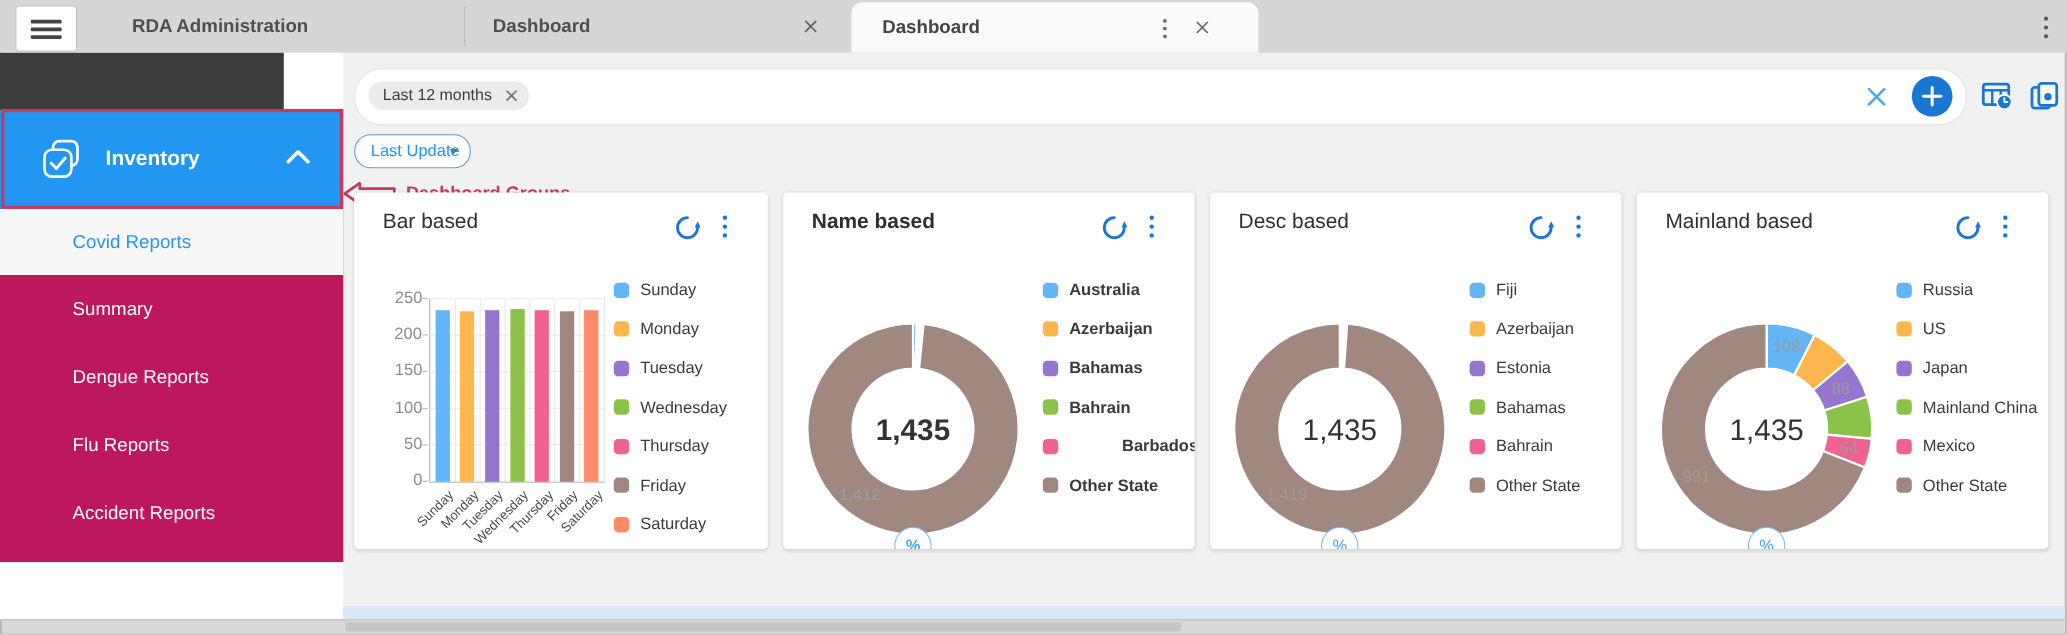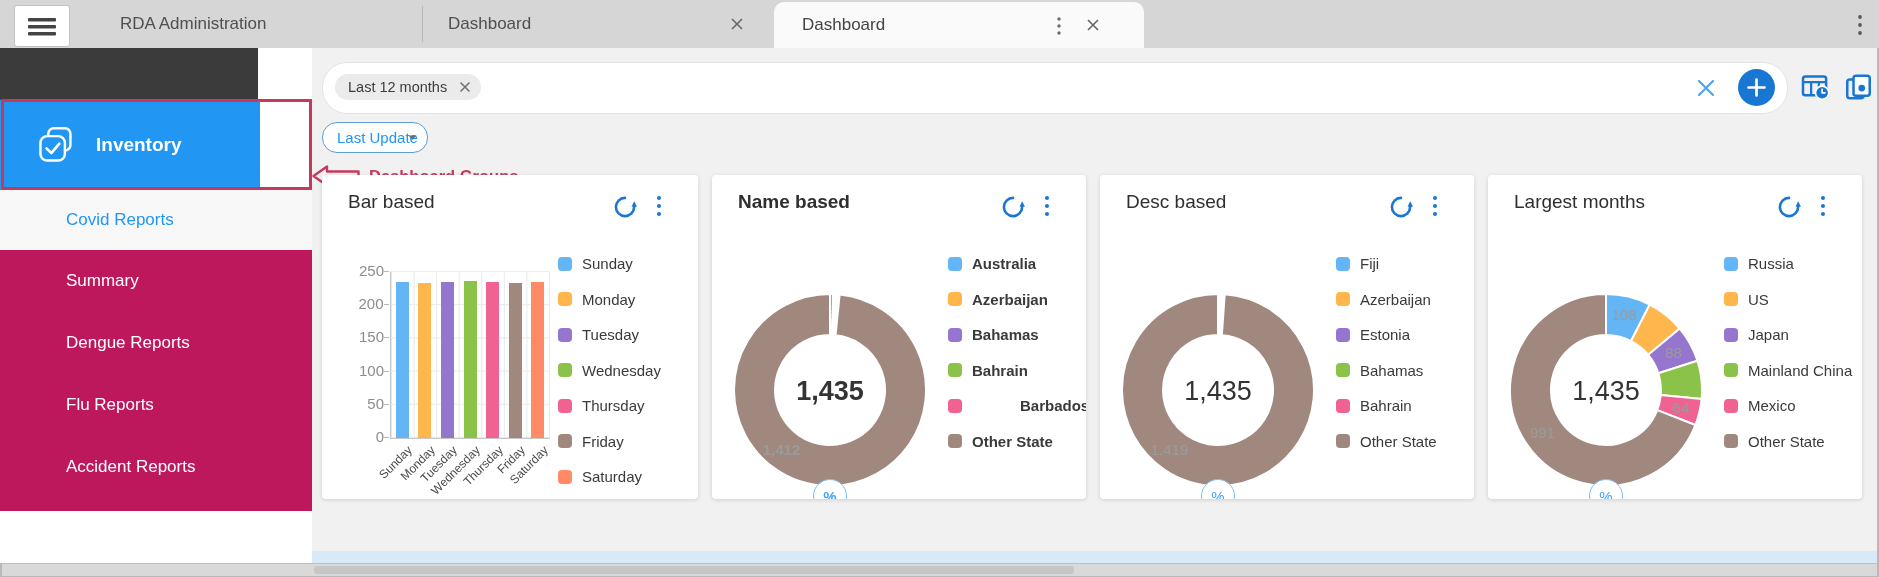--- a/index.html
+++ b/index.html
@@ -4,28 +4,28 @@
 <style>
   html,body{margin:0;padding:0;background:#e9e9e9;}
   #app{
     position:relative;width:1879px;height:577px;overflow:hidden;
     background:#f1f1f1;font-family:"Liberation Sans",sans-serif;
     box-shadow:inset 0 0 0 2px #b9b9b9;
   }
   
   #tabbar{position:absolute;left:0;top:0;width:1879px;height:48px;background:#d6d6d6;}
   #hamburger{position:absolute;left:14px;top:5px;width:54px;height:40px;background:#fff;border:1px solid #c2c2c2;border-radius:3px;cursor:pointer;}
-  .tab{position:absolute;top:0;height:48px;display:flex;align-items:center;color:#4f4f4f;font-size:17px;cursor:pointer;}
+  .tab{position:absolute;top:0;height:48px;display:flex;align-items:center;color:#4f4f4f;font-size:17px;cursor:pointer;font-weight:bold;}
   .tab-div{position:absolute;top:6px;width:1px;height:36px;background:#b9b9b9;}
   .tab-active{background:#fafafa;border-radius:10px 10px 0 0;color:#444;}
   .ticon{display:inline-block;}
   
   #sidebar{position:absolute;left:0;top:48px;width:312px;height:515px;background:#ffffff;}
   #sidebar-dark{position:absolute;left:0;top:0;width:258px;height:52px;background:#3b3b3b;}
-  #inventory{position:absolute;left:0;top:52px;width:260px;height:90px;background:#2196F3;display:flex;align-items:center;cursor:pointer;}
+  #inventory{position:absolute;left:0;top:52px;width:312px;height:90px;background:#2196F3;display:flex;align-items:center;cursor:pointer;}
   #inventory-label{color:#fff;font-size:19px;font-weight:bold;margin-left:20px;}
   #inv-annotation-border{position:absolute;left:1px;top:51px;width:305px;height:85px;border:3px solid #c43a5c;pointer-events:none;}
   #side-items{position:absolute;left:0;top:142px;width:312px;height:321px;background:#be185d;}
   .side-item{position:absolute;left:0;width:312px;display:flex;align-items:center;color:#fff;font-size:17px;cursor:pointer;}
   .side-item span{margin-left:66px;}
   .side-item.active{background:#f8f8f8;color:#2196F3;}
   
   #filterbar{position:absolute;left:322px;top:62px;width:1464px;height:50px;background:#fff;border:1px solid #e3e3e3;border-radius:25px;}
   #filter-chip{position:absolute;left:12px;top:11px;height:26px;background:#ebebeb;border-radius:13px;display:flex;align-items:center;padding:0 10px 0 13px;font-size:14.5px;color:#3c3c3c;cursor:pointer;}
   #clear-filters{position:absolute;right:70px;top:14px;width:22px;height:22px;cursor:pointer;}
@@ -345,21 +345,21 @@
         <div class="legend-item" style="left: 236px; top: 222px;">
           <div class="legend-swatch" style="background: rgb(240, 98, 146);"></div>
           <span class="legend-label">Bahrain</span>
         </div>
         <div class="legend-item" style="left: 236px; top: 257.5px;">
           <div class="legend-swatch" style="background: rgb(161, 136, 127);"></div>
           <span class="legend-label">Other State</span>
         </div>
       </div>
       <div class="card" style="left: 1488px; width: 374px;">
-        <div class="card-title">Largest months</div>
+        <div class="card-title">Mainland based</div>
         <svg width="26" height="26" viewBox="0 0 24 24" class="card-refresh" style="left: 288px;">
           <path d="M12 3.6 A8.4 8.4 0 1 0 20.4 12" fill="none" stroke="#1976D2" stroke-width="2.4" stroke-linecap="round"></path>
           <path d="M18 11.8 L23 11.8 L20.5 6.6 Z" fill="#1976D2"></path>
         </svg>
         <svg width="6" height="22" viewBox="0 0 6 22" class="card-kebab" style="left: 332px;">
           <circle cx="3" cy="3" r="2" fill="#1976D2"></circle>
           <circle cx="3" cy="11" r="2" fill="#1976D2"></circle>
           <circle cx="3" cy="19" r="2" fill="#1976D2"></circle>
         </svg>
         <svg width="196" height="196" viewBox="0 0 196 196" style="position: absolute; left: 20px; top: 117px;">

